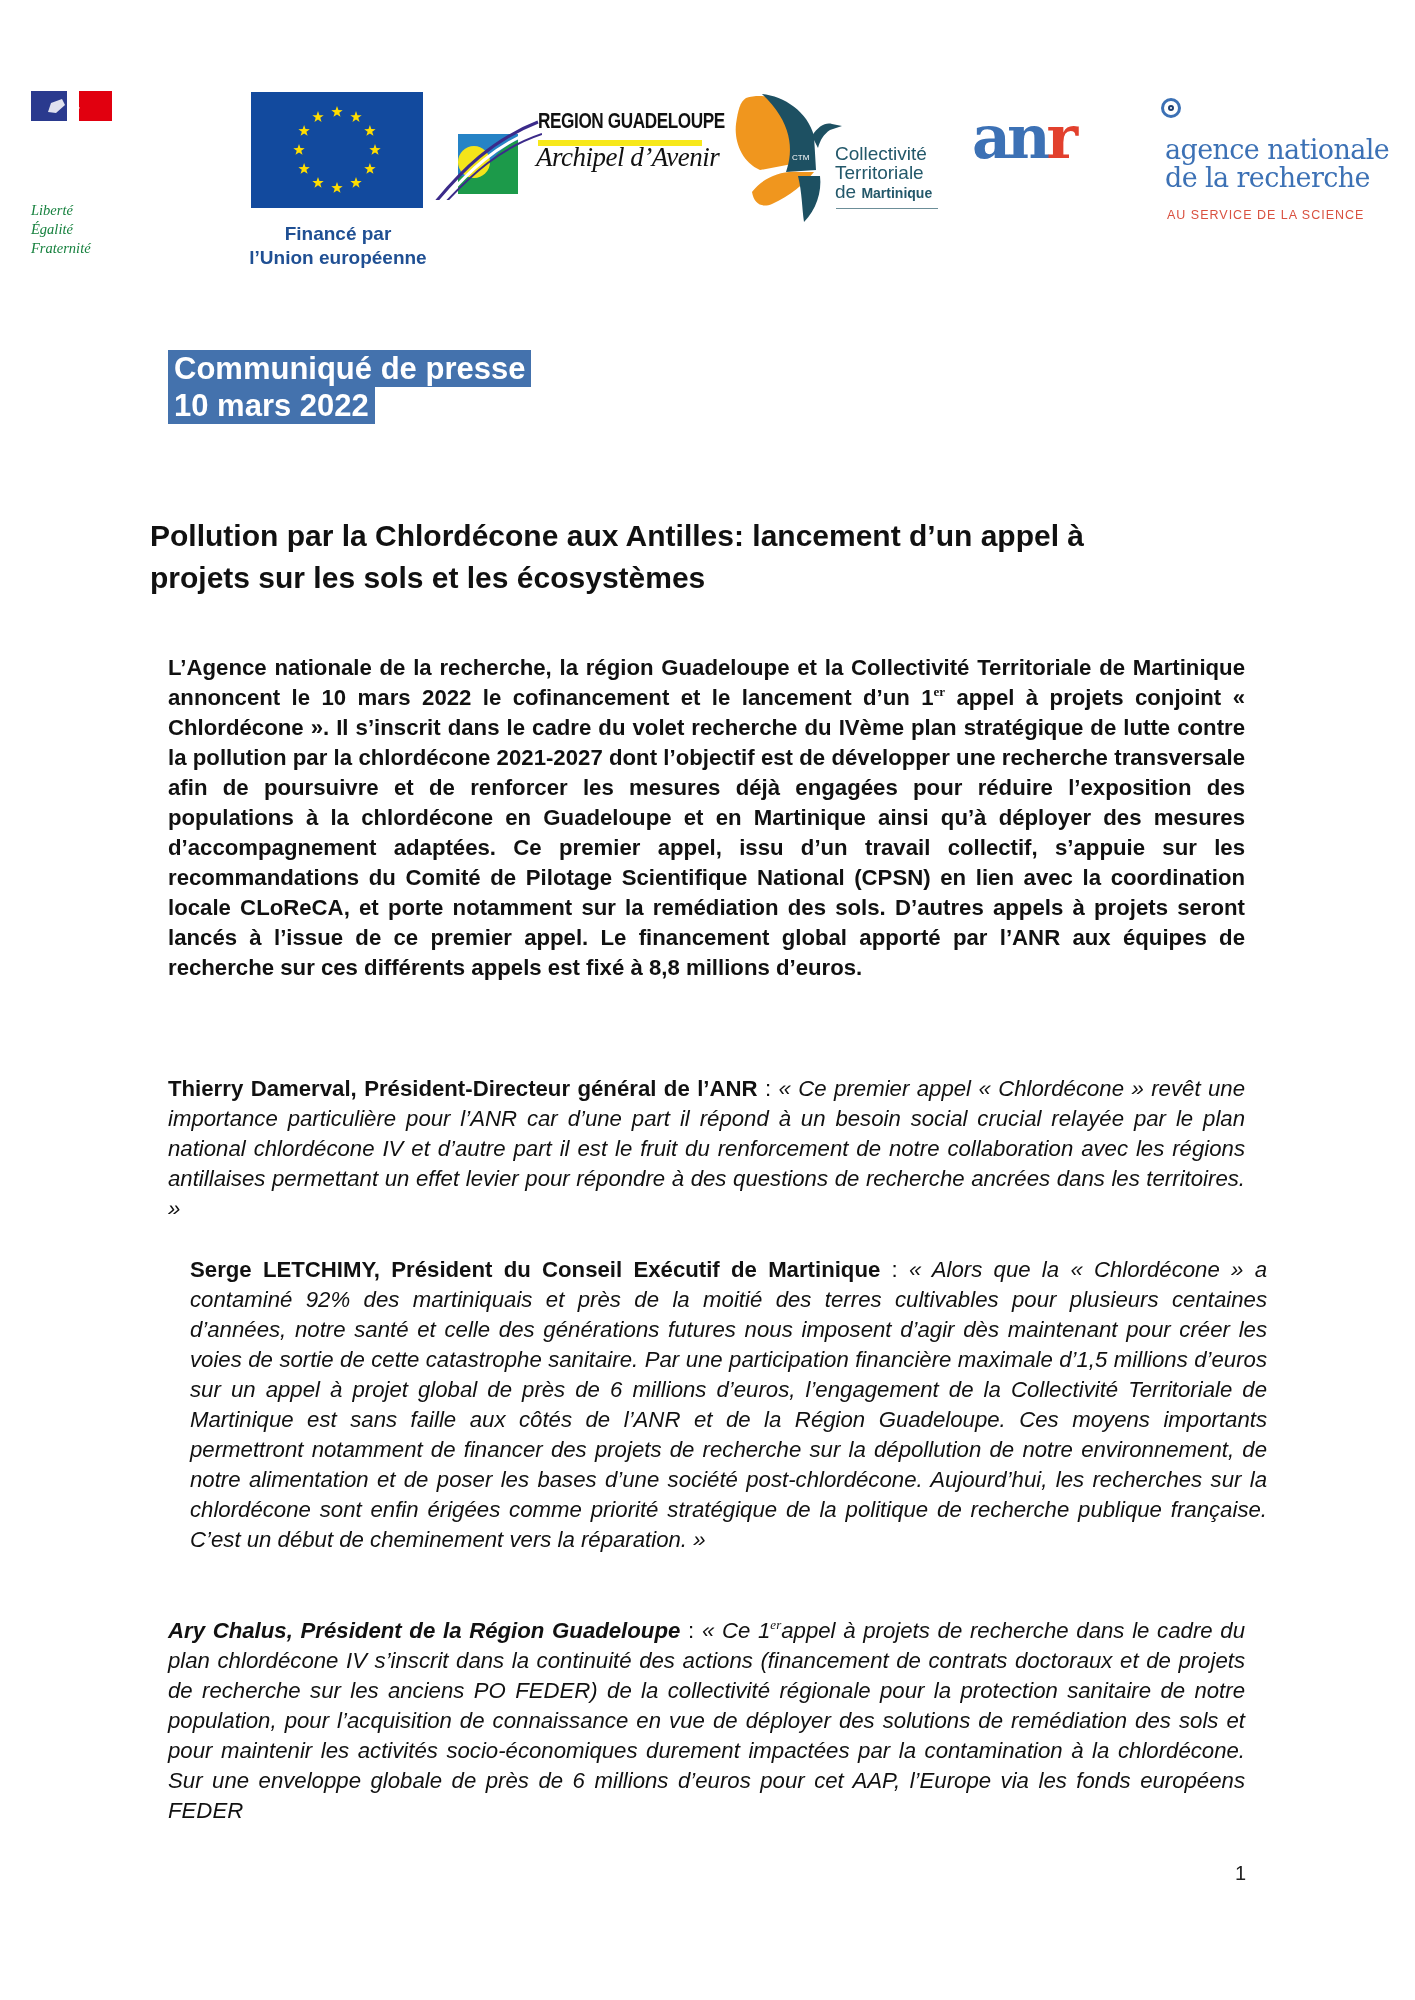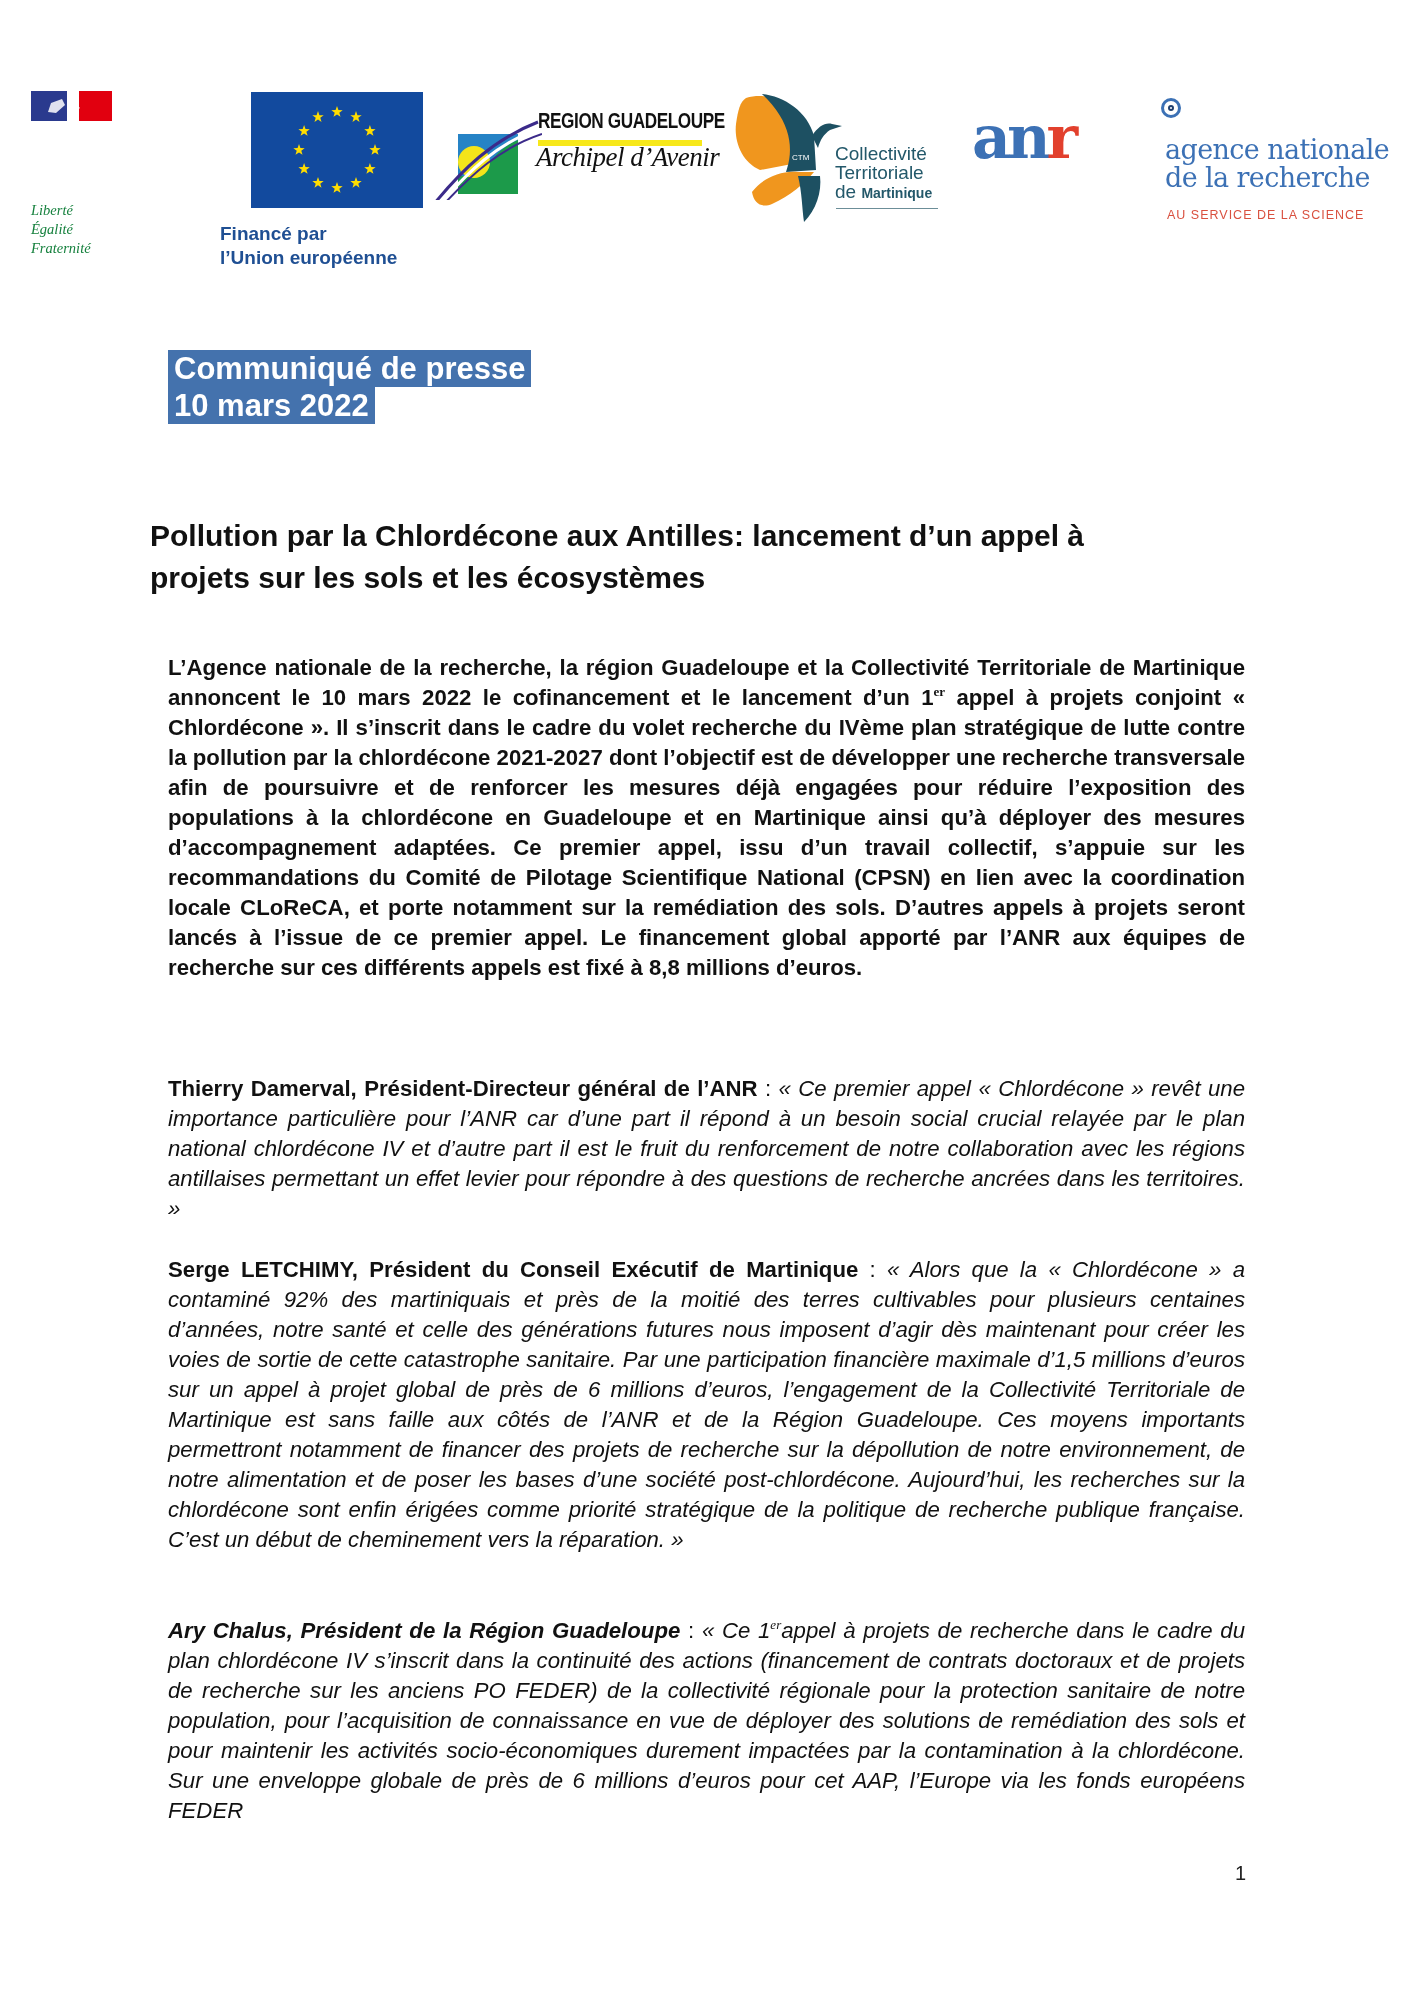--- a/index.html
+++ b/index.html
@@ -6,21 +6,21 @@
   body{width:1415px;height:2000px;position:relative;overflow:hidden;font-family:"Liberation Sans", sans-serif;color:#000;}
   .abs{position:absolute;}
 
   
   .logo-rf{left:28px;top:88px;width:200px;height:180px;}
   .rf-flag{position:absolute;left:3px;top:3px;width:81px;height:30px;}
   .rf-title{position:absolute;left:1px;top:42px;font-family:"Liberation Sans", sans-serif;font-weight:bold;font-size:29px;line-height:31px;color:#1c1c1c;letter-spacing:0.2px;}
   .rf-motto{position:absolute;left:3px;top:113px;font-family:"Liberation Serif", serif;font-style:italic;font-size:14.5px;line-height:19px;color:#15803d;}
 
   .logo-eu{left:251px;top:92px;width:172px;height:116px;background:#124a9e;}
-  .eu-caption{left:220px;top:222px;width:236px;color:#1f4f93;font-weight:bold;font-size:19px;line-height:24px;}
+  .eu-caption{left:220px;top:222px;width:236px;text-align:center;color:#1f4f93;font-weight:bold;font-size:19px;line-height:24px;}
 
   .logo-rg{left:432px;top:100px;width:290px;height:100px;}
   .rg-title{position:absolute;left:106px;top:8px;font-family:"Liberation Sans Narrow","Liberation Sans", sans-serif;font-weight:bold;font-size:22px;letter-spacing:-0.5px;color:#111;transform:scaleX(0.78);transform-origin:left top;white-space:nowrap;}
   .rg-bar{position:absolute;left:106px;top:40px;width:164px;height:6px;background:#f7e81a;}
   .rg-sub{position:absolute;left:104px;top:42px;font-family:"Liberation Serif", serif;font-style:italic;font-size:27px;color:#111;white-space:nowrap;letter-spacing:-0.5px;}
 
   .logo-ctm{left:732px;top:92px;width:230px;height:140px;}
   .ctm-text{position:absolute;left:103px;top:52px;font-size:19px;line-height:19px;color:#23586a;font-weight:normal;}
   .ctm-text b{font-weight:bold;font-size:14px;}
   .ctm-line{position:absolute;left:104px;top:116px;width:102px;height:1px;background:#6c8e98;}
@@ -37,21 +37,21 @@
   .press{left:168px;top:350px;}
   .press span{display:inline-block;background:#4472ad;color:#fff;font-weight:bold;font-size:31px;line-height:37px;padding:0 6px;}
 
   
   .title{left:150px;top:515px;width:1115px;font-weight:bold;font-size:30px;line-height:42px;color:#111;}
 
   
   .para{left:168px;width:1077px;font-size:22.2px;line-height:30px;text-align:justify;color:#111;}
   .p1{top:653px;font-weight:bold;}
   .p2{top:1074px;}
-  .p3{top:1255px;}
+  .p3{top:1255px;margin-left:22px;}
   .p4{top:1616px;}
   .para b{font-weight:bold;}
   .para i{font-style:italic;}
   .para sup{font-size:13px;line-height:0;vertical-align:9px;font-family:Liberation Serif, serif;}
   .pagenum{left:1235px;top:1862px;font-family:"Liberation Sans", sans-serif;font-size:20px;color:#222;}
 </style>
 </head>
 <body>
 
 <div class="abs logo-rf">

